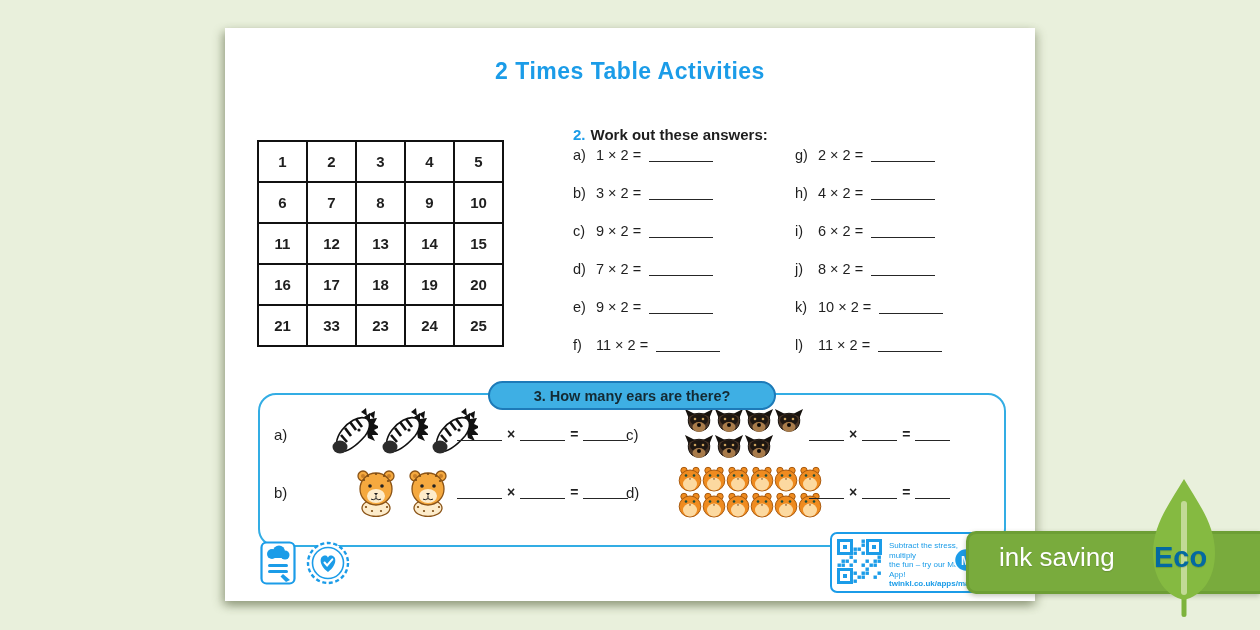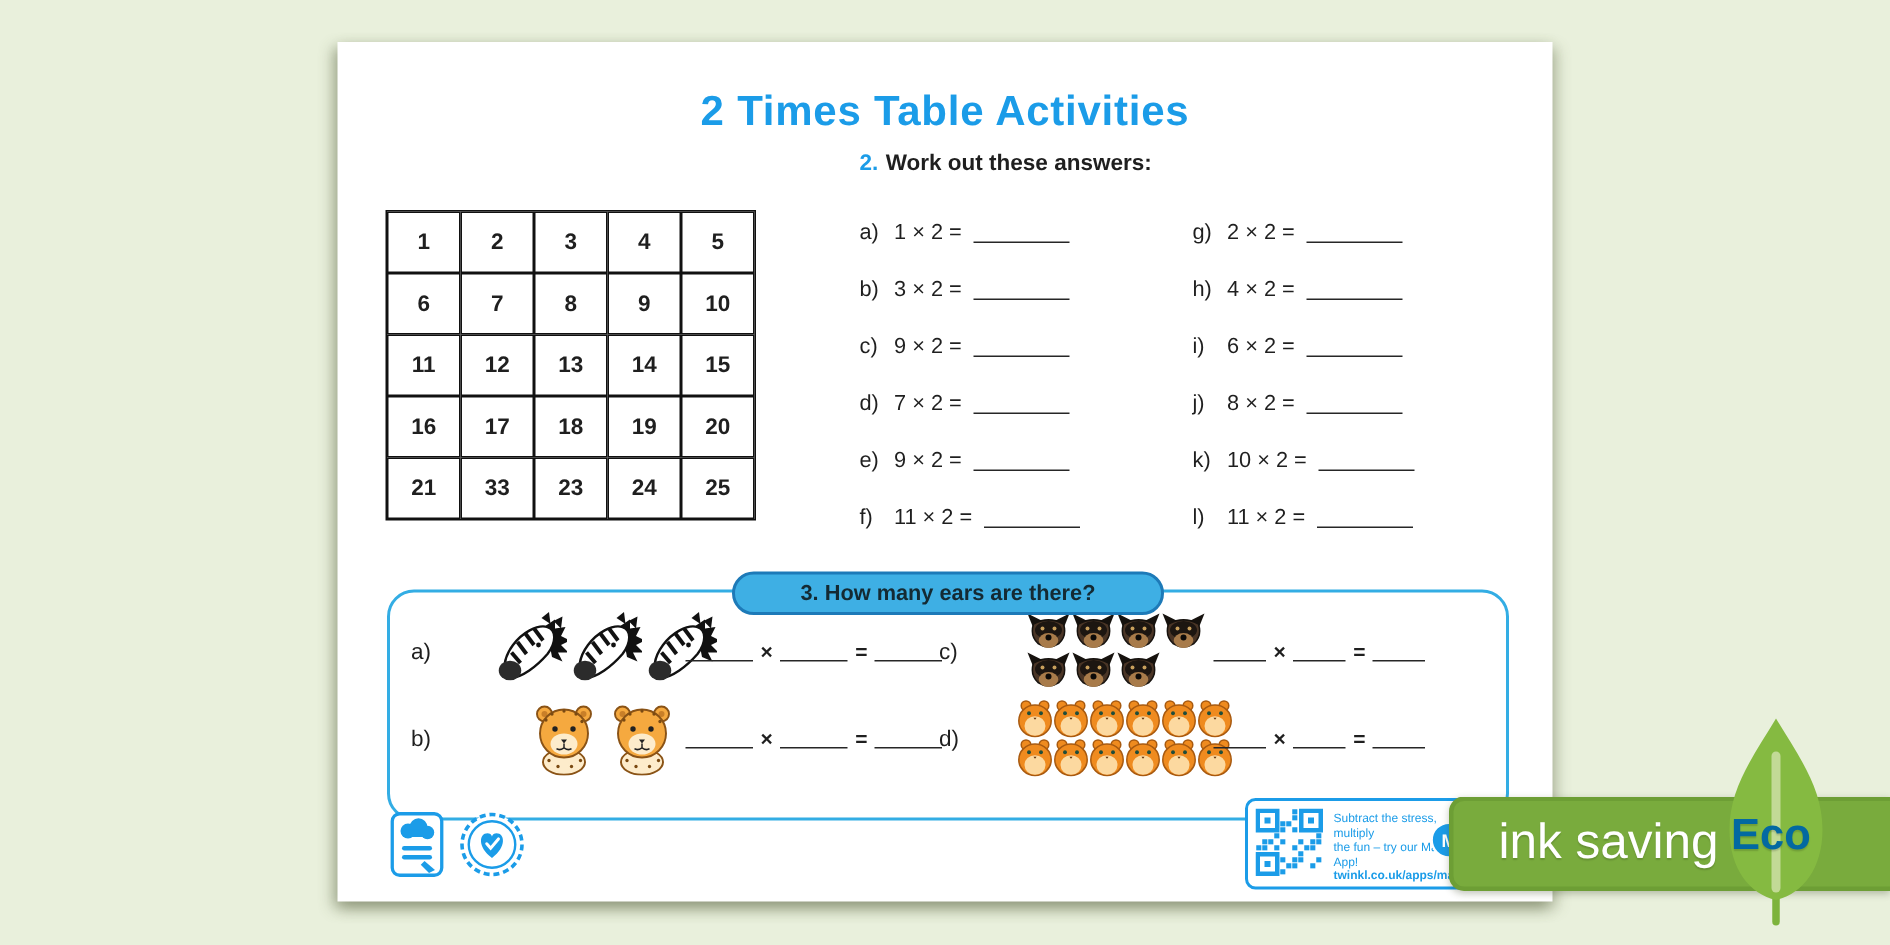--- a/index.html
+++ b/index.html
@@ -1,24 +1,24 @@
 <!DOCTYPE html>
 <html><head>
 <meta charset="utf-8">
 <style>
   html,body{margin:0;padding:0;width:1260px;height:630px;overflow:hidden;
     background:#e9f0dc;font-family:"Liberation Sans",sans-serif;color:#1f1f1f;}
   .page{position:absolute;left:225px;top:28px;width:810px;height:573px;background:#fff;
     box-shadow:-3px 4px 9px rgba(85,95,60,.45),3px 4px 9px rgba(85,95,60,.3);}
   .page-title{position:absolute;left:0;top:30px;width:100%;text-align:center;
-    font-size:28px;font-weight:800;letter-spacing:.5px;color:#1b9ce8;}
+    font-size:23px;font-weight:800;letter-spacing:.5px;color:#1b9ce8;}
   .sec-label{position:absolute;font-size:15px;font-weight:700;}
   .sec-label .num{color:#1b9ce8;margin-right:5px;}
   .sec1-label{left:28px;top:82px;}
-  .sec2-label{left:348px;top:72px;text-align:right;}
+  .sec2-label{left:348px;top:98px;text-align:right;}
   
   .grid{position:absolute;left:32px;top:112px;display:grid;
     grid-template-columns:repeat(5,49px);grid-auto-rows:41px;border:1.5px solid #111;}
   .grid .cell{border:1px solid #111;display:flex;align-items:center;justify-content:center;
     font-size:15px;font-weight:600;}
   
   .problems{position:absolute;top:108px;}
   .problems.left{left:348px;}
   .problems.right{left:570px;}
   .prob-row{height:38px;display:flex;align-items:center;font-size:14.5px;}
@@ -55,21 +55,21 @@
   .promo .qr{position:absolute;left:5px;top:5px;width:45px;height:45px;line-height:0;}
   .promo .ptxt{position:absolute;left:57px;top:7px;width:86px;font-size:8px;
     line-height:9.5px;color:#1b9ce8;}
   .promo .ptxt .b{font-weight:700;}
   .promo .mlogo{position:absolute;left:120px;top:13px;line-height:0;}
   
   .eco-banner{position:absolute;left:966px;top:531px;width:294px;height:63px;
     background:#79ab3d;border:3px solid #6d9e35;border-right:none;
     border-radius:10px 0 0 10px;z-index:5;box-shadow:0 2px 5px rgba(60,70,40,.3);
     box-sizing:border-box;}
-  .eco-label{position:absolute;left:30px;top:8px;font-size:33px;color:#fff;
+  .eco-label{position:absolute;left:30px;top:8px;font-size:26px;color:#fff;
     text-shadow:0 1px 1px rgba(0,0,0,.15);}
   .eco-leaf{position:absolute;left:1139px;top:477px;width:90px;height:143px;z-index:6;line-height:0;}
   .eco-text{position:absolute;left:1154px;top:541px;font-size:29px;font-weight:800;
     color:#0369a1;z-index:7;text-shadow:0 1px 1px rgba(0,0,0,.15);}
 </style>
 </head>
 <body>
 
 <div class="page">
 

